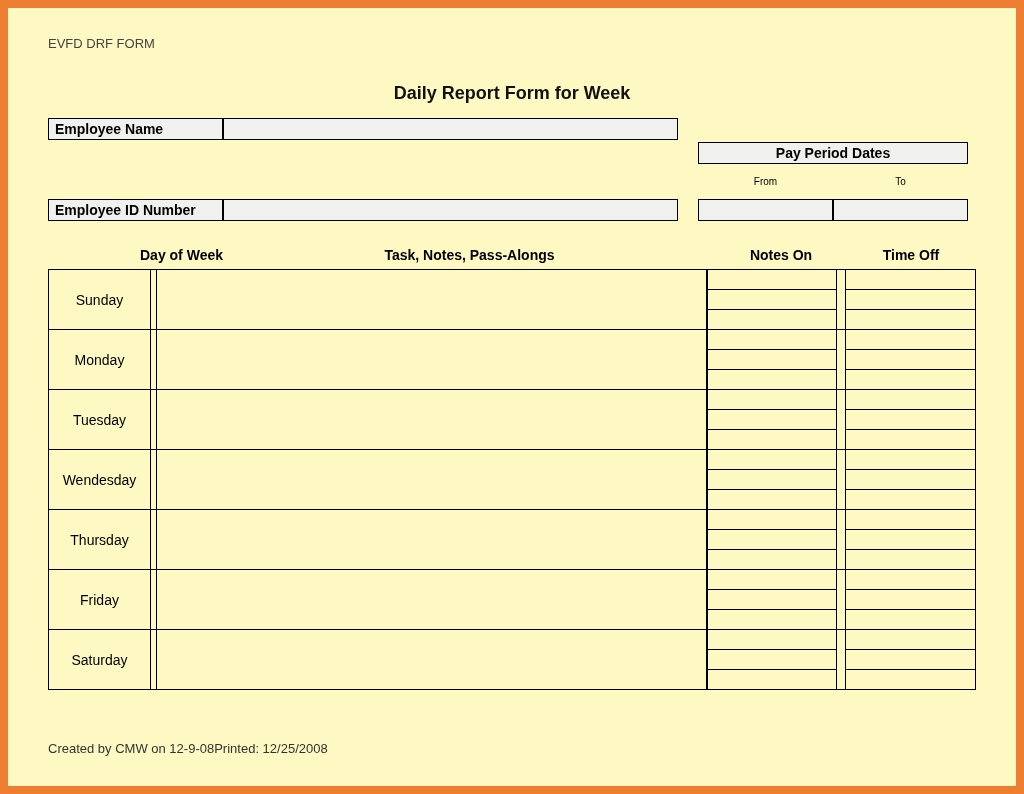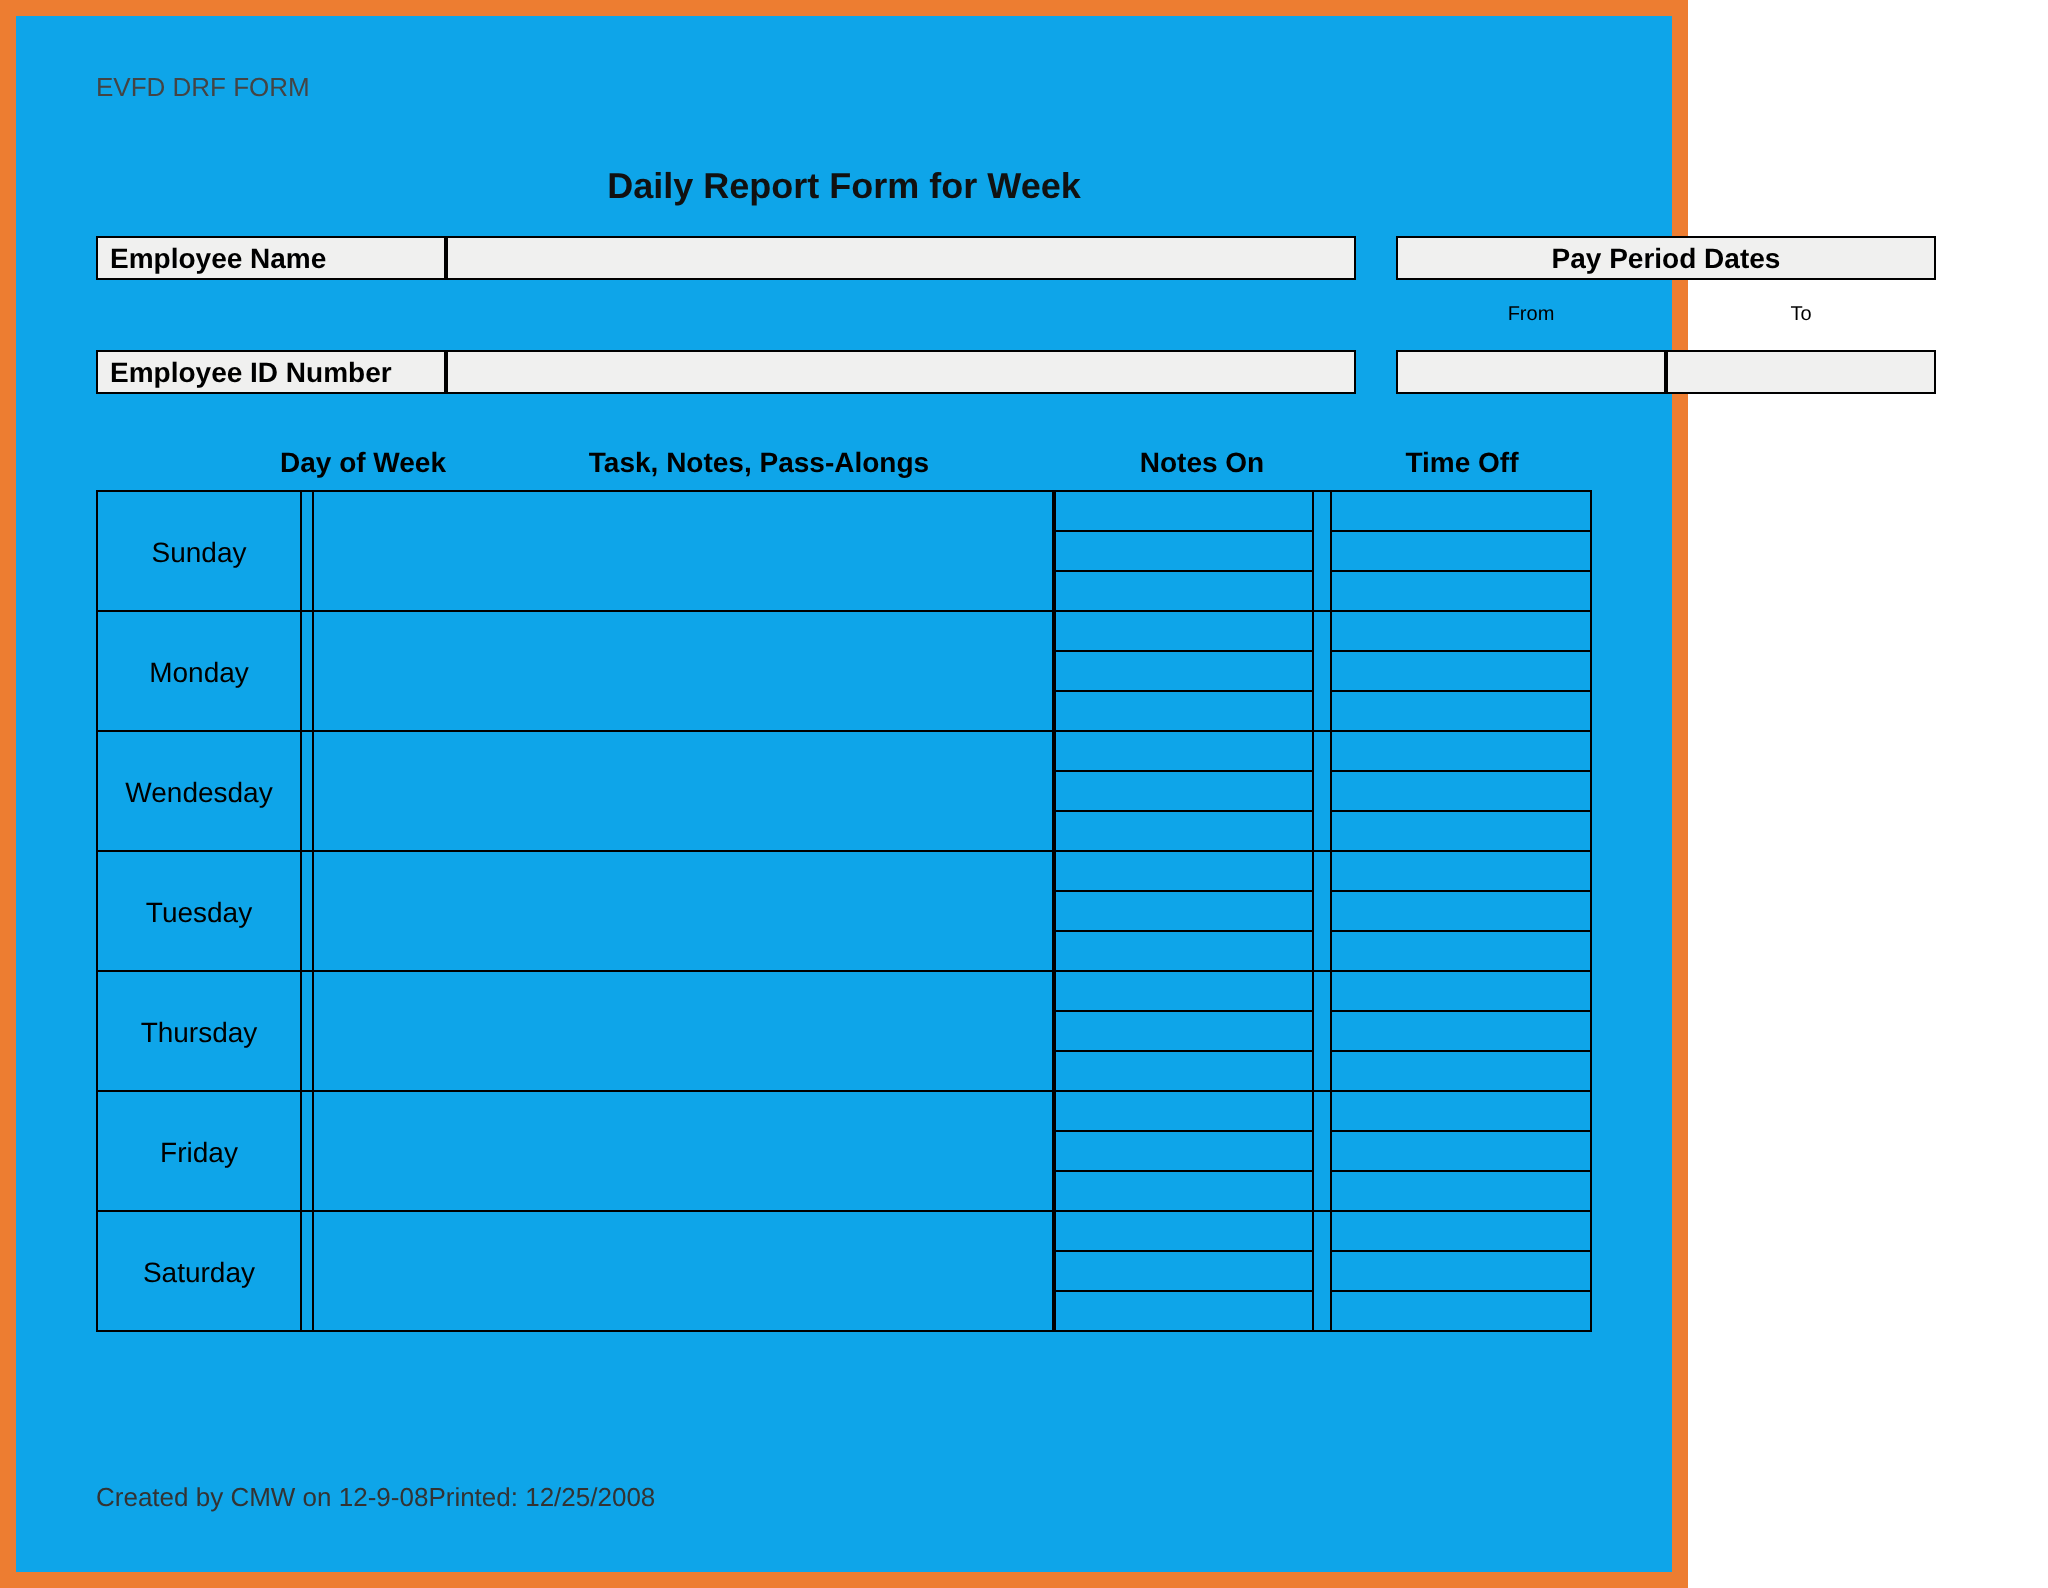--- a/index.html
+++ b/index.html
@@ -4,24 +4,24 @@
   <style>
     * { box-sizing: border-box; margin: 0; padding: 0; }
     body {
       width: 1024px;
       height: 794px;
       background: #fff;
       font-family: Arial, sans-serif;
       font-size: 14px;
     }
     .outer {
-      width: 844px;
+      width: 1024px;
       height: 794px;
       border: 8px solid #ed7d31;
-      background: #0ea5e9;
+      background: #fef9c3;
       position: relative;
     }
     .page {
       position: absolute;
       left: 40px;
       right: 40px;
       top: 28px;
       bottom: 30px;
     }
     .header-label {
@@ -45,21 +45,21 @@
     }
     .cell {
       border: 1px solid #000;
       height: 22px;
       display: flex;
       align-items: center;
       padding: 0 6px;
       background: #f0f0ef;
     }
     .cell.bold { font-weight: bold; }
-    .cell.center { justify-content: center; }
+    .cell.center { justify-content: center; margin-top: 24px; }
     .no-border { border: none; }
     .pay-header {
       grid-column: 4 / span 2;
     }
     .from-to-labels {
       grid-column: 4 / span 2;
       display: flex;
     }
     .from-to-labels > span {
       flex: 1;
@@ -199,37 +199,37 @@
           <div class="time-cell"></div>
         </div>
         <div class="gap"></div>
         <div class="time-block">
           <div class="time-cell"></div>
           <div class="time-cell"></div>
           <div class="time-cell"></div>
         </div>
       </div>
       <div class="day-row">
+        <div class="day-name">Tuesday</div>
+        <div class="spacer-col"></div>
+        <div class="tasks-col"></div>
+        <div class="time-block on">
+          <div class="time-cell"></div>
+          <div class="time-cell"></div>
+          <div class="time-cell"></div>
+        </div>
+        <div class="gap"></div>
+        <div class="time-block">
+          <div class="time-cell"></div>
+          <div class="time-cell"></div>
+          <div class="time-cell"></div>
+        </div>
+      </div>
+      <div class="day-row">
         <div class="day-name">Wendesday</div>
-        <div class="spacer-col"></div>
-        <div class="tasks-col"></div>
-        <div class="time-block on">
-          <div class="time-cell"></div>
-          <div class="time-cell"></div>
-          <div class="time-cell"></div>
-        </div>
-        <div class="gap"></div>
-        <div class="time-block">
-          <div class="time-cell"></div>
-          <div class="time-cell"></div>
-          <div class="time-cell"></div>
-        </div>
-      </div>
-      <div class="day-row">
-        <div class="day-name">Tuesday</div>
         <div class="spacer-col"></div>
         <div class="tasks-col"></div>
         <div class="time-block on">
           <div class="time-cell"></div>
           <div class="time-cell"></div>
           <div class="time-cell"></div>
         </div>
         <div class="gap"></div>
         <div class="time-block">
           <div class="time-cell"></div>

